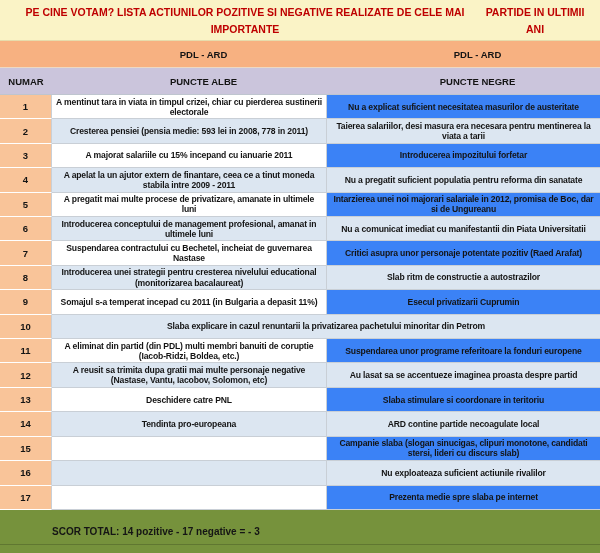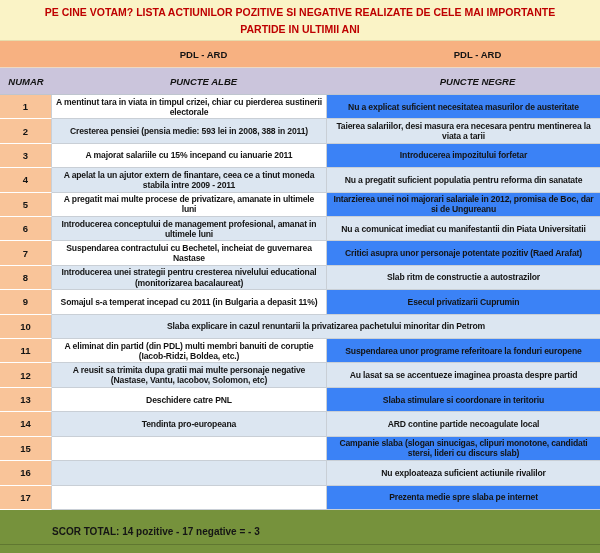--- a/index.html
+++ b/index.html
@@ -7,27 +7,27 @@
   .page {
     width:600px; height:553px;
     display:flex; flex-direction:column;
     font-family:"Liberation Sans", sans-serif;
     font-weight:bold; background:#ffffff;
   }
   .title-bar {
     height:41px; flex:0 0 41px;
     background:#FAF3C6; color:#BE0000;
     font-size:10.5px; line-height:1.55;
-    display:flex; flex-direction:column; align-items:center; justify-content:center;
+    display:flex; flex-direction:row; align-items:center; justify-content:center;
     text-align:center; padding:1px 10px 0;
     border-bottom:1px solid #E7DCAC;
   }
   .hdr-row { display:flex; color:#141414;gap:14px; }
   .party-row { height:27px; flex:0 0 27px; background:#F7B181; font-size:9.5px; border-bottom:1px solid #EDD9C4; }
-  .col-row   { height:27px; flex:0 0 27px; background:#CBC5DC; font-size:9.5px; border-bottom:1px solid #BFC5CF;font-style:italic; }
+  .col-row   { height:27px; flex:0 0 27px; background:#CBC5DC; font-size:9.5px; border-bottom:1px solid #BFC5CF; }
   .hcell { display:flex; align-items:center; justify-content:center; text-align:center; }
   .w-num { width:52px; flex:0 0 52px; }
   .w-pos { width:275px; flex:0 0 275px; }
   .w-neg { flex:1; }
   .table-body { flex:1; display:flex; flex-direction:column; }
   .data-row { flex:1; display:flex; font-size:8.6px; letter-spacing:-0.15px; line-height:1.18; color:#141414; }
   .data-row .cell {
     display:flex; align-items:center; justify-content:center;
     text-align:center; padding:1px 4px;
   }
@@ -72,21 +72,21 @@
   </div>
 
   <div class="table-body">
       <div class="data-row">
         <div class="cell num-cell">1</div>
         <div class="cell pos-cell">A mentinut tara in viata in timpul crizei, chiar cu pierderea sustinerii electorale</div>
         <div class="cell neg-cell">Nu a explicat suficient necesitatea masurilor de austeritate</div>
       </div>
       <div class="data-row alt">
         <div class="cell num-cell">2</div>
-        <div class="cell pos-cell">Cresterea pensiei (pensia medie: 593 lei in 2008, 388 in 2011)</div>
+        <div class="cell pos-cell">Cresterea pensiei (pensia medie: 593 lei in 2008, 778 in 2011)</div>
         <div class="cell neg-cell">Taierea salariilor, desi masura era necesara pentru mentinerea la viata a tarii</div>
       </div>
       <div class="data-row">
         <div class="cell num-cell">3</div>
         <div class="cell pos-cell">A majorat salariile cu 15% incepand cu ianuarie 2011</div>
         <div class="cell neg-cell">Introducerea impozitului forfetar</div>
       </div>
       <div class="data-row alt">
         <div class="cell num-cell">4</div>
         <div class="cell pos-cell">A apelat la un ajutor extern de finantare, ceea ce a tinut moneda stabila intre 2009 - 2011</div>

